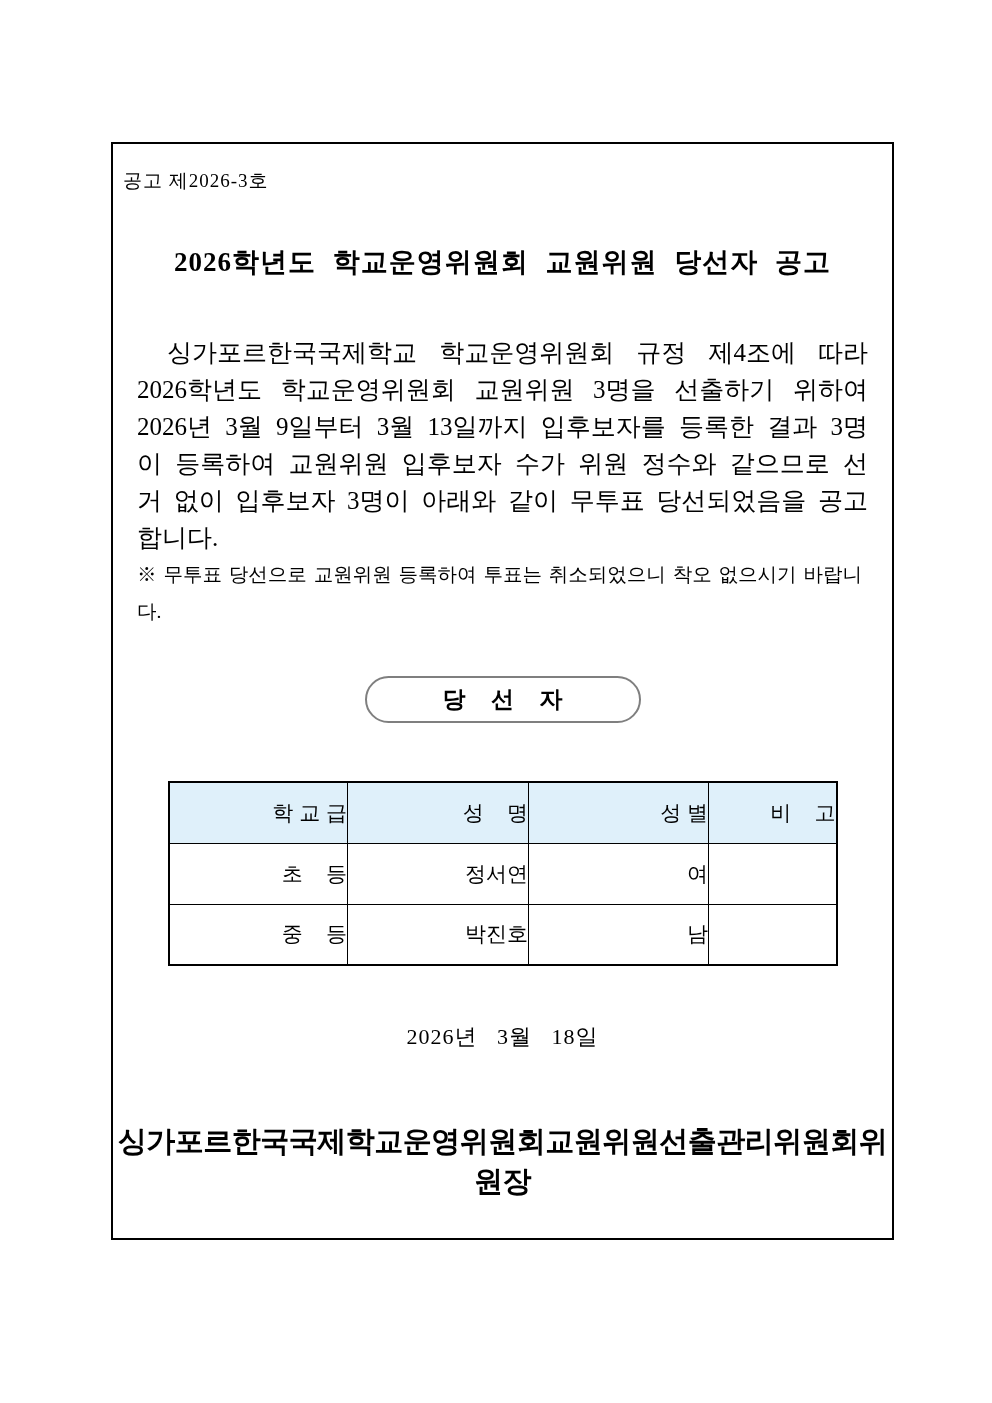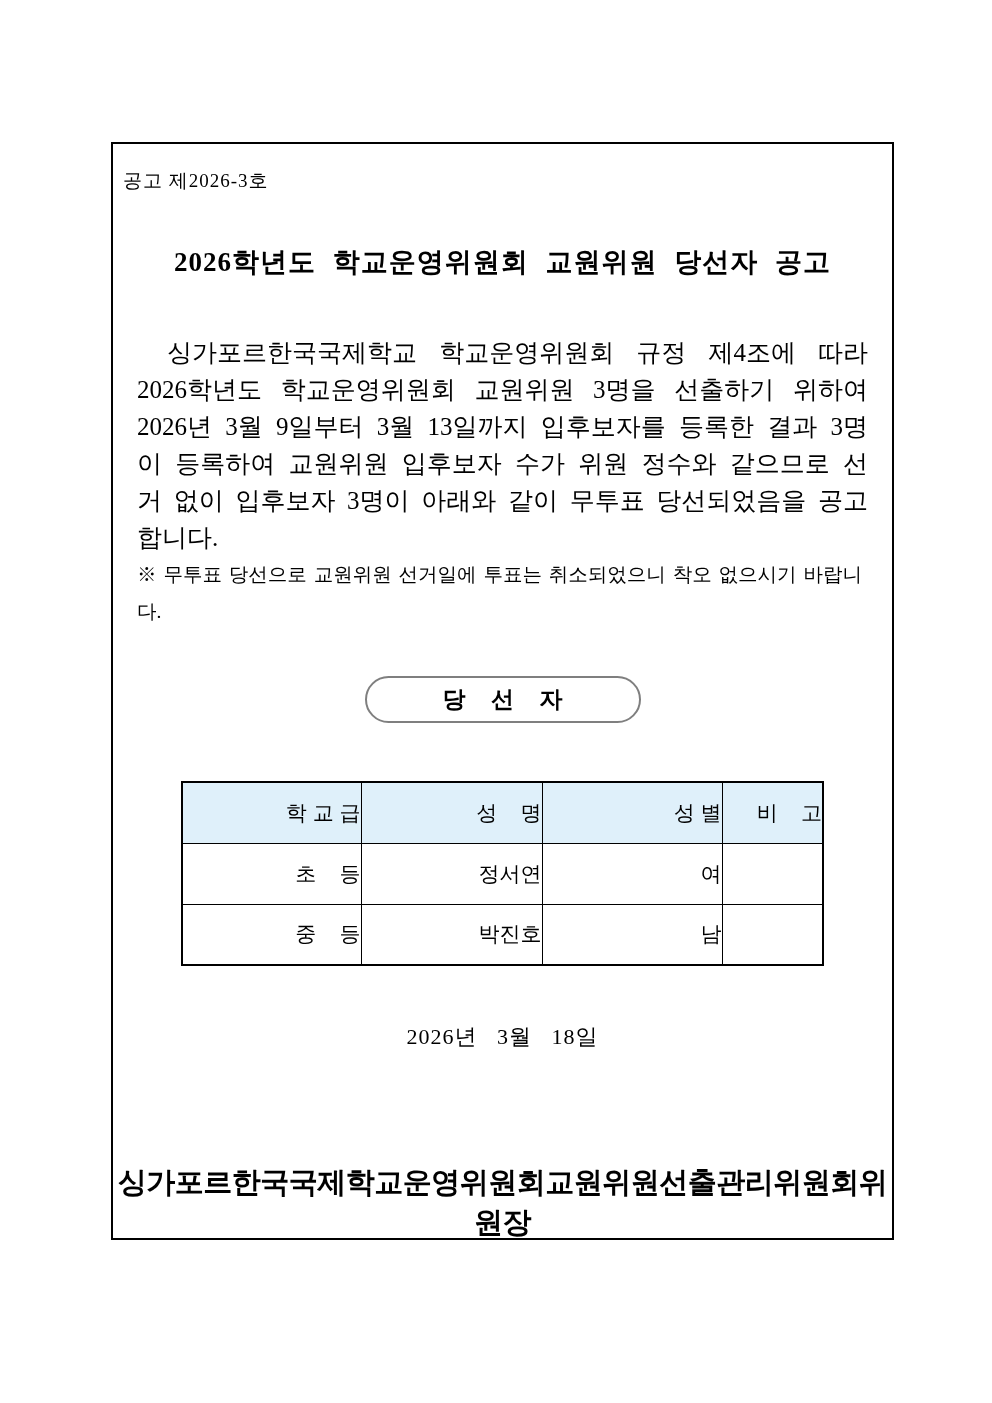--- a/index.html
+++ b/index.html
@@ -68,48 +68,48 @@
     height: 61px;
     text-align: right;
     vertical-align: middle;
     white-space: pre;
     font-weight: normal;
   }
   table.winners th { background: #dff0fa; }
   .col-level  { width: 179px; }
   .col-name   { width: 181px; }
   .col-gender { width: 180px; }
-  .col-note   { width: 101px; }
+  .col-note   { width: 128px; }
   .date-line {
     margin-top: 56px;
     text-align: center;
     font-size: 22px;
     white-space: pre;
     letter-spacing: 1px;
   }
   .signer-line {
-    margin-top: 111px;
+    margin-top: 70px;
     text-align: center;
     font-size: 29px;
     font-weight: bold;
     letter-spacing: -0.5px;
   }
 </style>
 </head>
 <body>
 
 <div class="doc-border">
 
   <div class="notice-no">공고 제2026-3호</div>
 
   <div class="title">2026학년도 학교운영위원회 교원위원 당선자 공고</div>
 
   <p class="body-text">싱가포르한국국제학교 학교운영위원회 규정 제4조에 따라 2026학년도 학교운영위원회 교원위원 3명을 선출하기 위하여 2026년 3월 9일부터 3월 13일까지 입후보자를 등록한 결과 3명이 등록하여 교원위원 입후보자 수가 위원 정수와 같으므로 선거 없이 입후보자 3명이 아래와 같이 무투표 당선되었음을 공고합니다.</p>
 
-  <p class="note-text">※ 무투표 당선으로 교원위원 선거일에 투표는 취소되었으니 착오 없으시기 바랍니다.</p>
+  <p class="note-text">※ 무투표 당선으로 교원위원 등록하여 투표는 취소되었으니 착오 없으시기 바랍니다.</p>
 
   <div class="stadium">
     <span>당    선    자</span>
   </div>
 
   <table class="winners">
     <thead>
       <tr>
         <th class="col-level">학 교 급</th>
         <th class="col-name">성    명</th>

